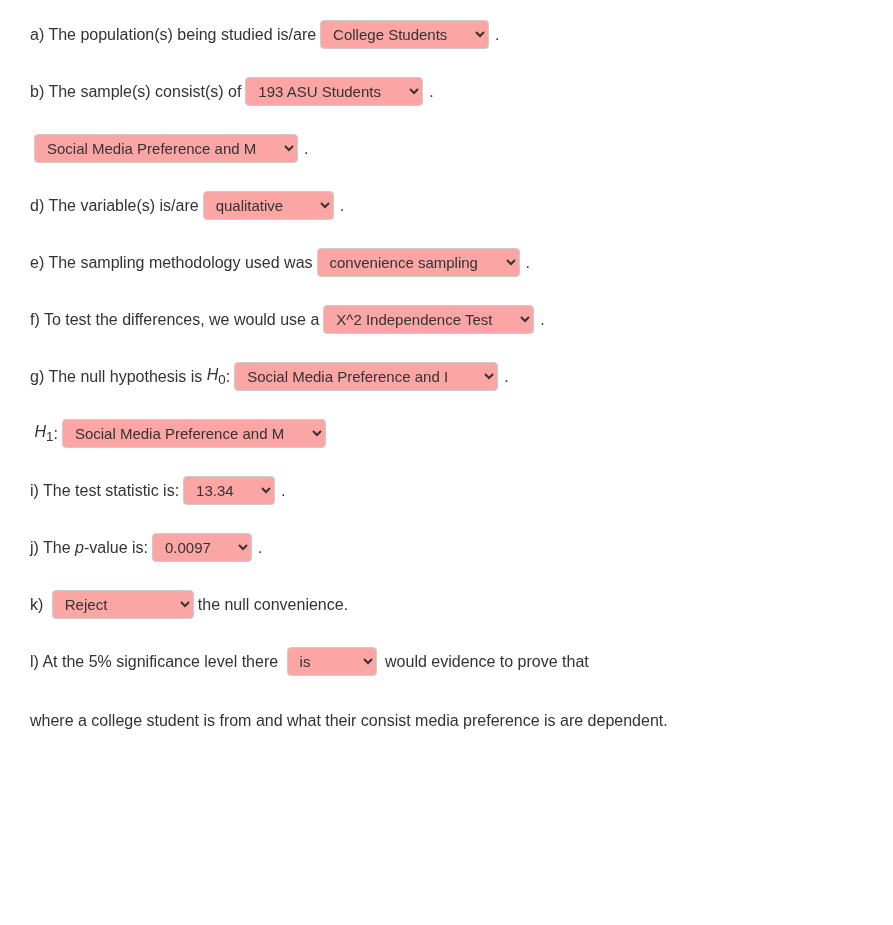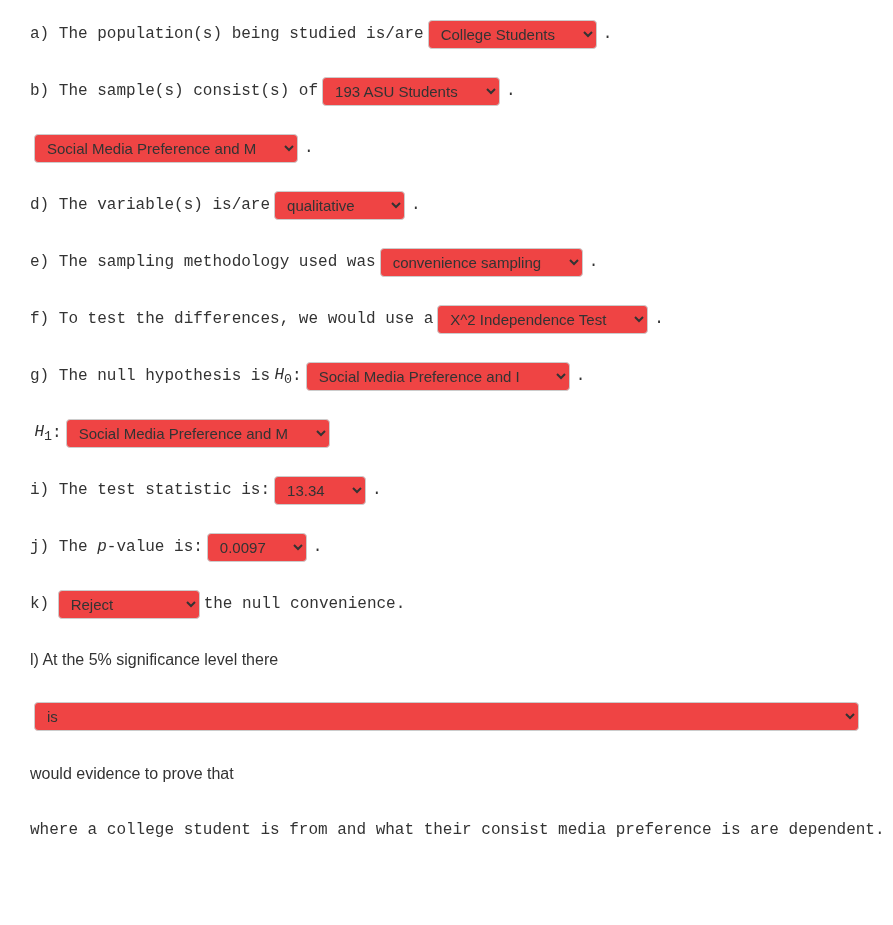--- a/index.html
+++ b/index.html
@@ -17,42 +17,41 @@
     }
     .question-row {
       display: flex;
       align-items: center;
       flex-wrap: wrap;
       margin-bottom: 28px;
       line-height: 1.6;
     }
     .question-row span {
       white-space: nowrap;
-      font-family: Liberation Mono, monospace;
     }
     select {
       border: 1px solid #ccc;
       border-radius: 4px;
       padding: 4px 24px 4px 8px;
       font-size: 15px;
       color: #333;
-      background: #ef4444;
+      background: #fca5a5;
       appearance: auto;
       cursor: pointer;
       margin: 0 4px;
     }
     .period {
       margin-left: 2px;
     }
     .wrap-row {
       display: flex;
       flex-wrap: wrap;
+      align-items: center;
       margin-bottom: 28px;
       line-height: 1.6;
-      flex-direction: column;
     }
     .wrap-row span, .wrap-row select {
       margin-bottom: 4px;
     }
   </style>
 </head>
 <body>
 
 <div class="question-row">
   <span>a) The population(s) being studied is/are</span>

